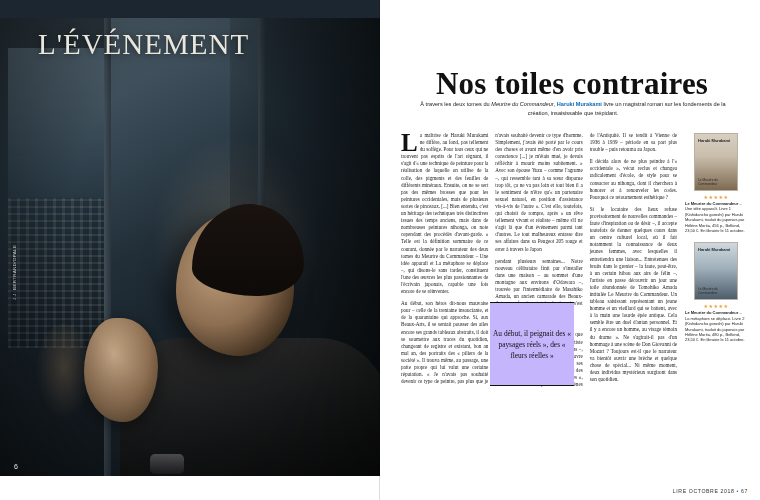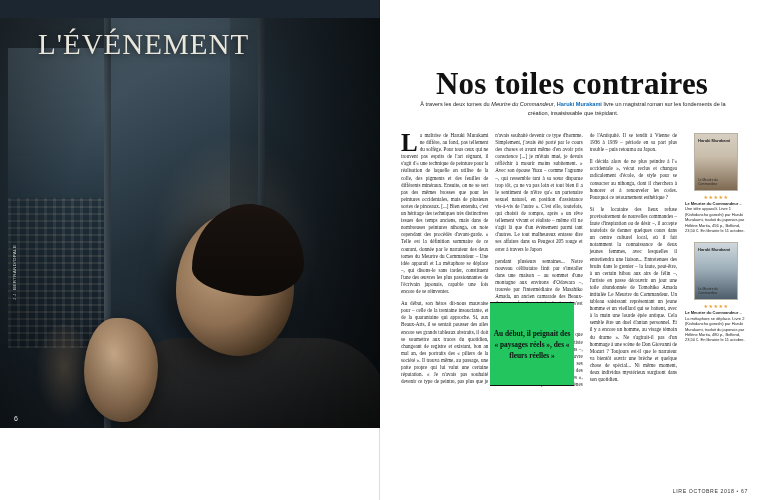--- a/index.html
+++ b/index.html
@@ -9,21 +9,21 @@
     background: #ffffff;
     font-family: "Liberation Serif", serif;
     overflow: hidden;
     position: relative;
   }
 
   
   .left-page {
     position: absolute;
     left: 0; top: 0;
-    width: 380px; height: 428px;
+    width: 380px; height: 476px;
     background: #1b2630;
     overflow: hidden;
   }
   .photo {
     position: absolute;
     left: 0; top: 18px;
     width: 380px; height: 463px;
     background:
       radial-gradient(ellipse 120px 150px at 62% 48%, rgba(120,110,95,0.55) 0%, rgba(40,45,50,0) 70%),
       linear-gradient(160deg, #2e3a42 0%, #22303a 30%, #182128 60%, #0f1519 100%);
@@ -155,26 +155,25 @@
     font-family: "Liberation Sans", sans-serif;
     font-weight: bold; font-size: 5.4px; color: #0f6ab4;
     letter-spacing: .3px; margin: 0 0 4px 0;
   }
 
   
   .pullquote {
     position: absolute; left: 110px; top: 302px;
     width: 84px; height: 84px;
     border-top: 1.2px solid #111; border-bottom: 1.2px solid #111;
-    background: #22c55e;
+    background: #c4b5fd;
     display: flex; align-items: center; justify-content: center;
     text-align: center;
     font-size: 7.4px; line-height: 11px; color: #111;
     padding: 4px 3px;
-    font-weight: bold;
   }
 
   
   .rail { position: absolute; left: 305px; top: 133px; width: 62px; }
   .cover {
     width: 44px; height: 58px; margin: 0 auto 3px auto;
     position: relative; overflow: hidden;
     border: .5px solid #b9b0a4;
   }
   .cover-1 { background: linear-gradient(180deg, #d8cfc2 0%, #c9beab 40%, #7e6a52 100%); }

